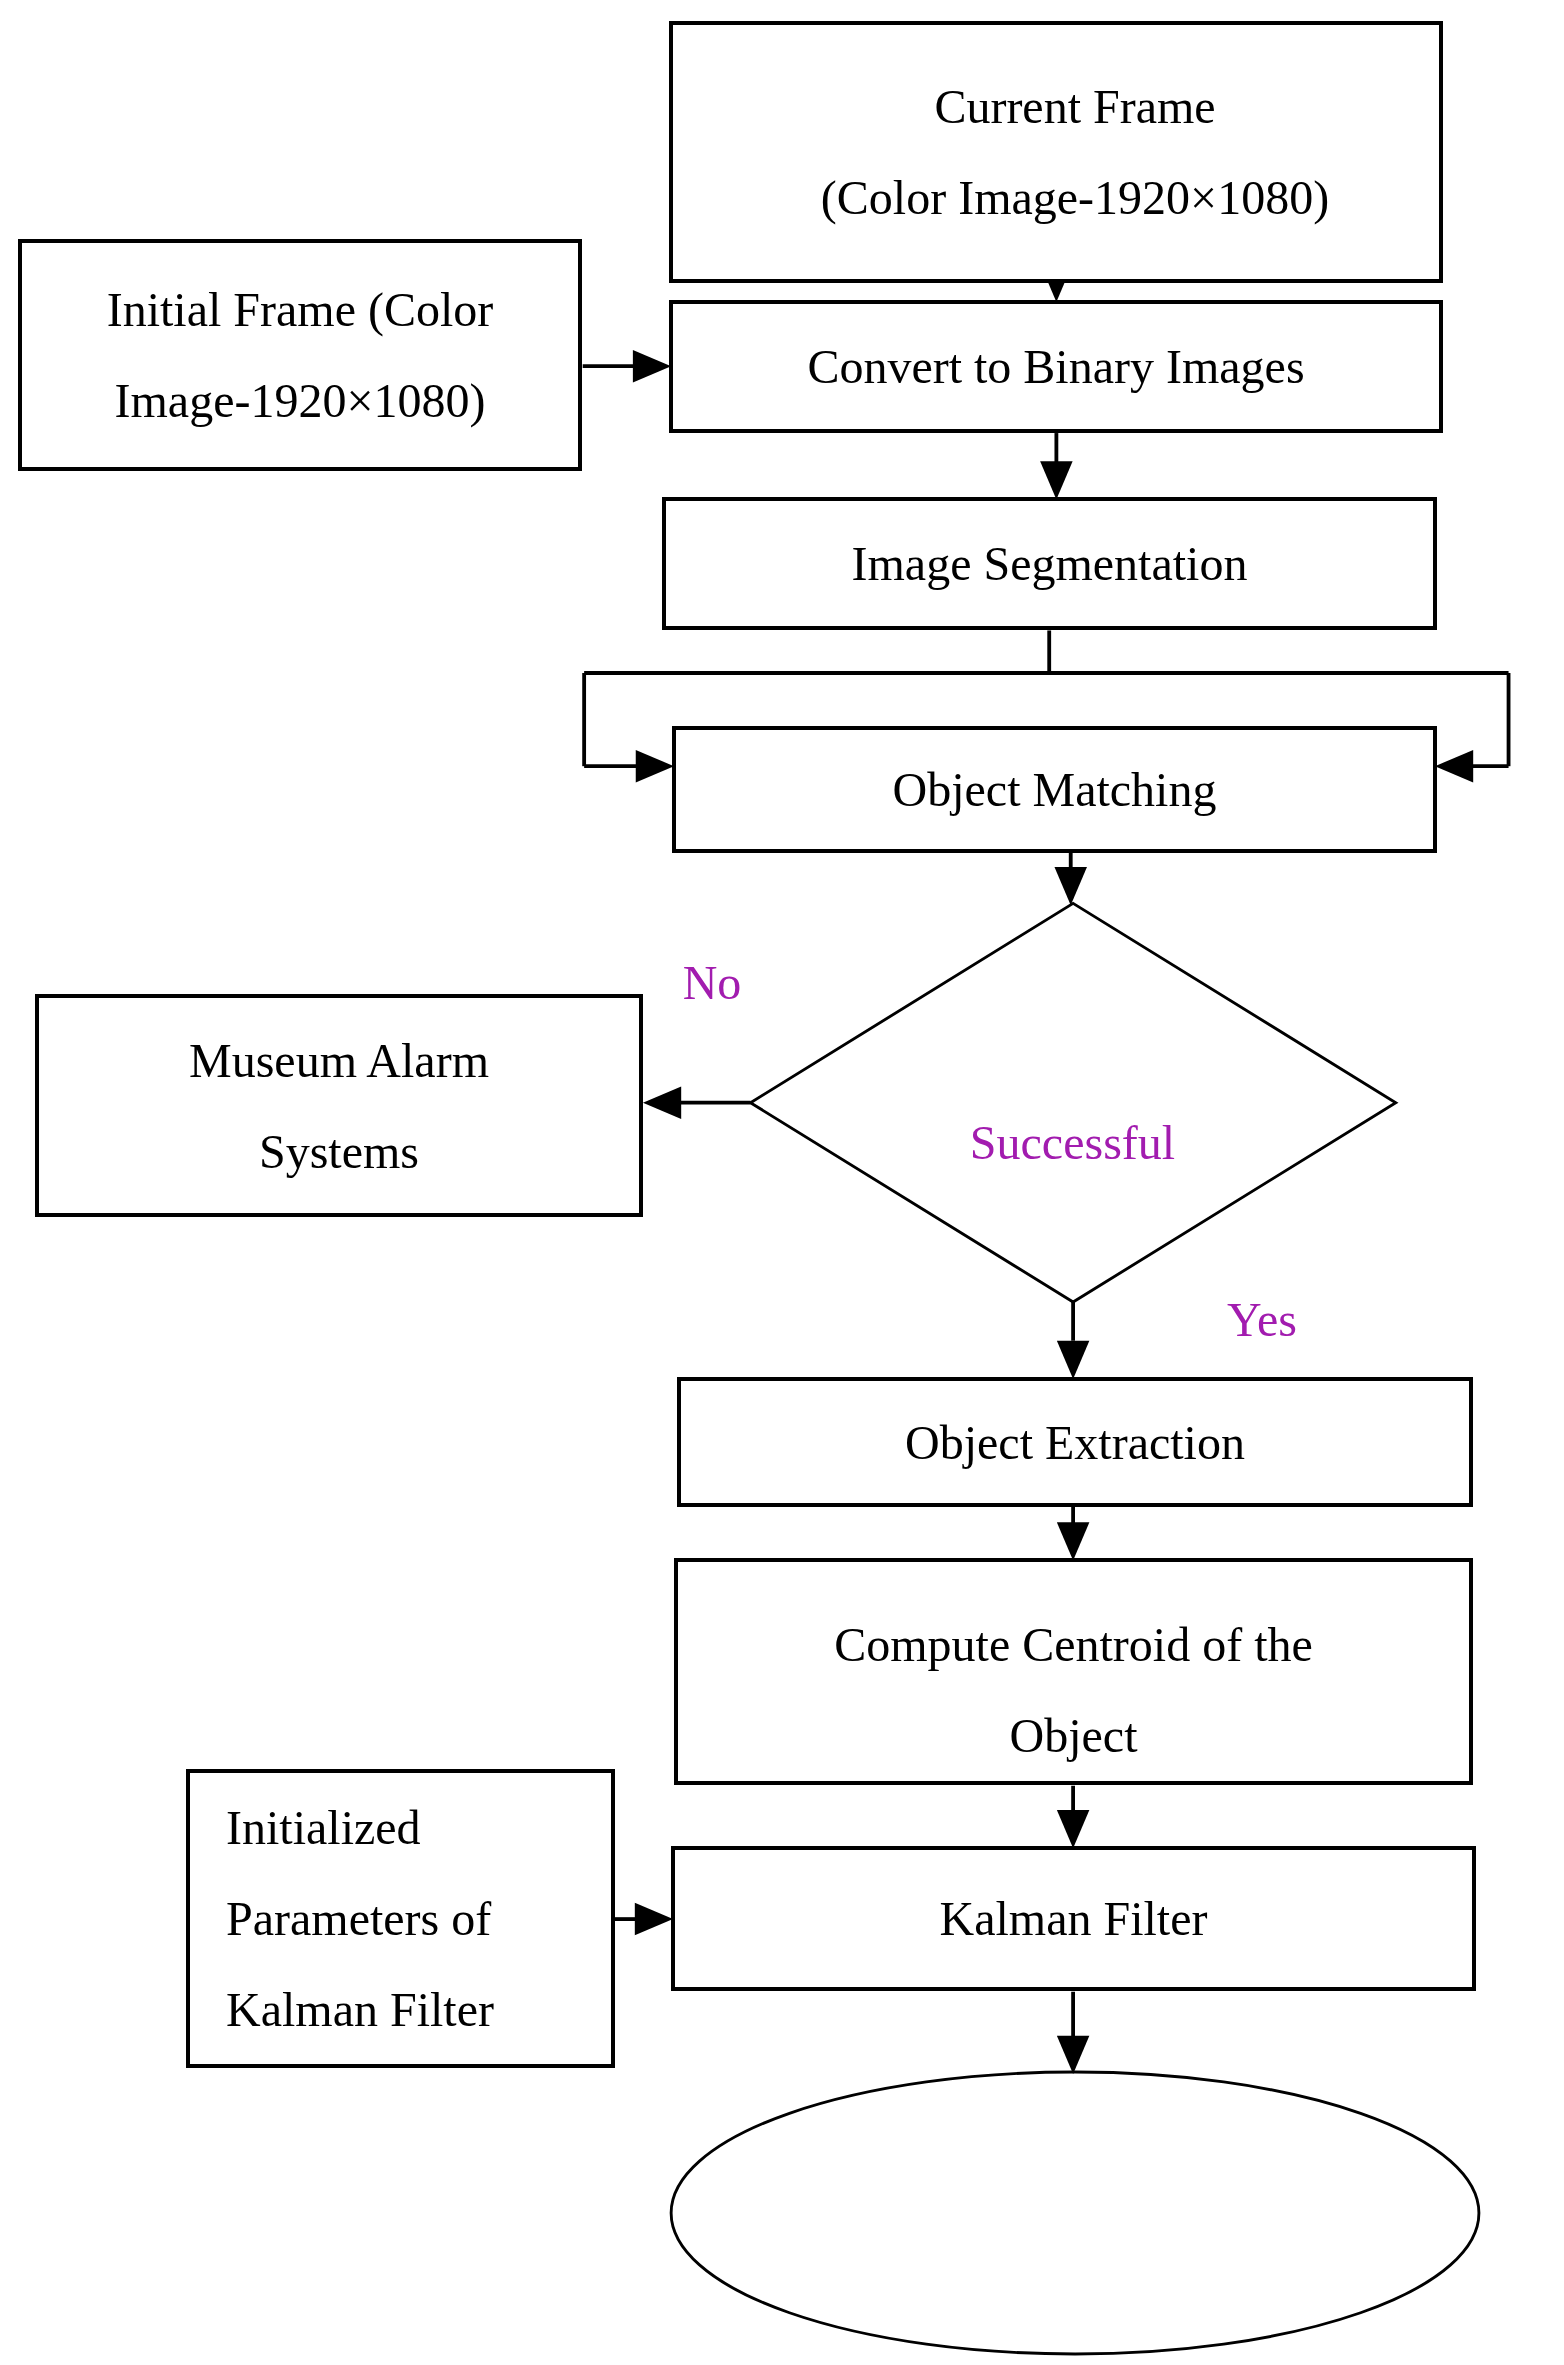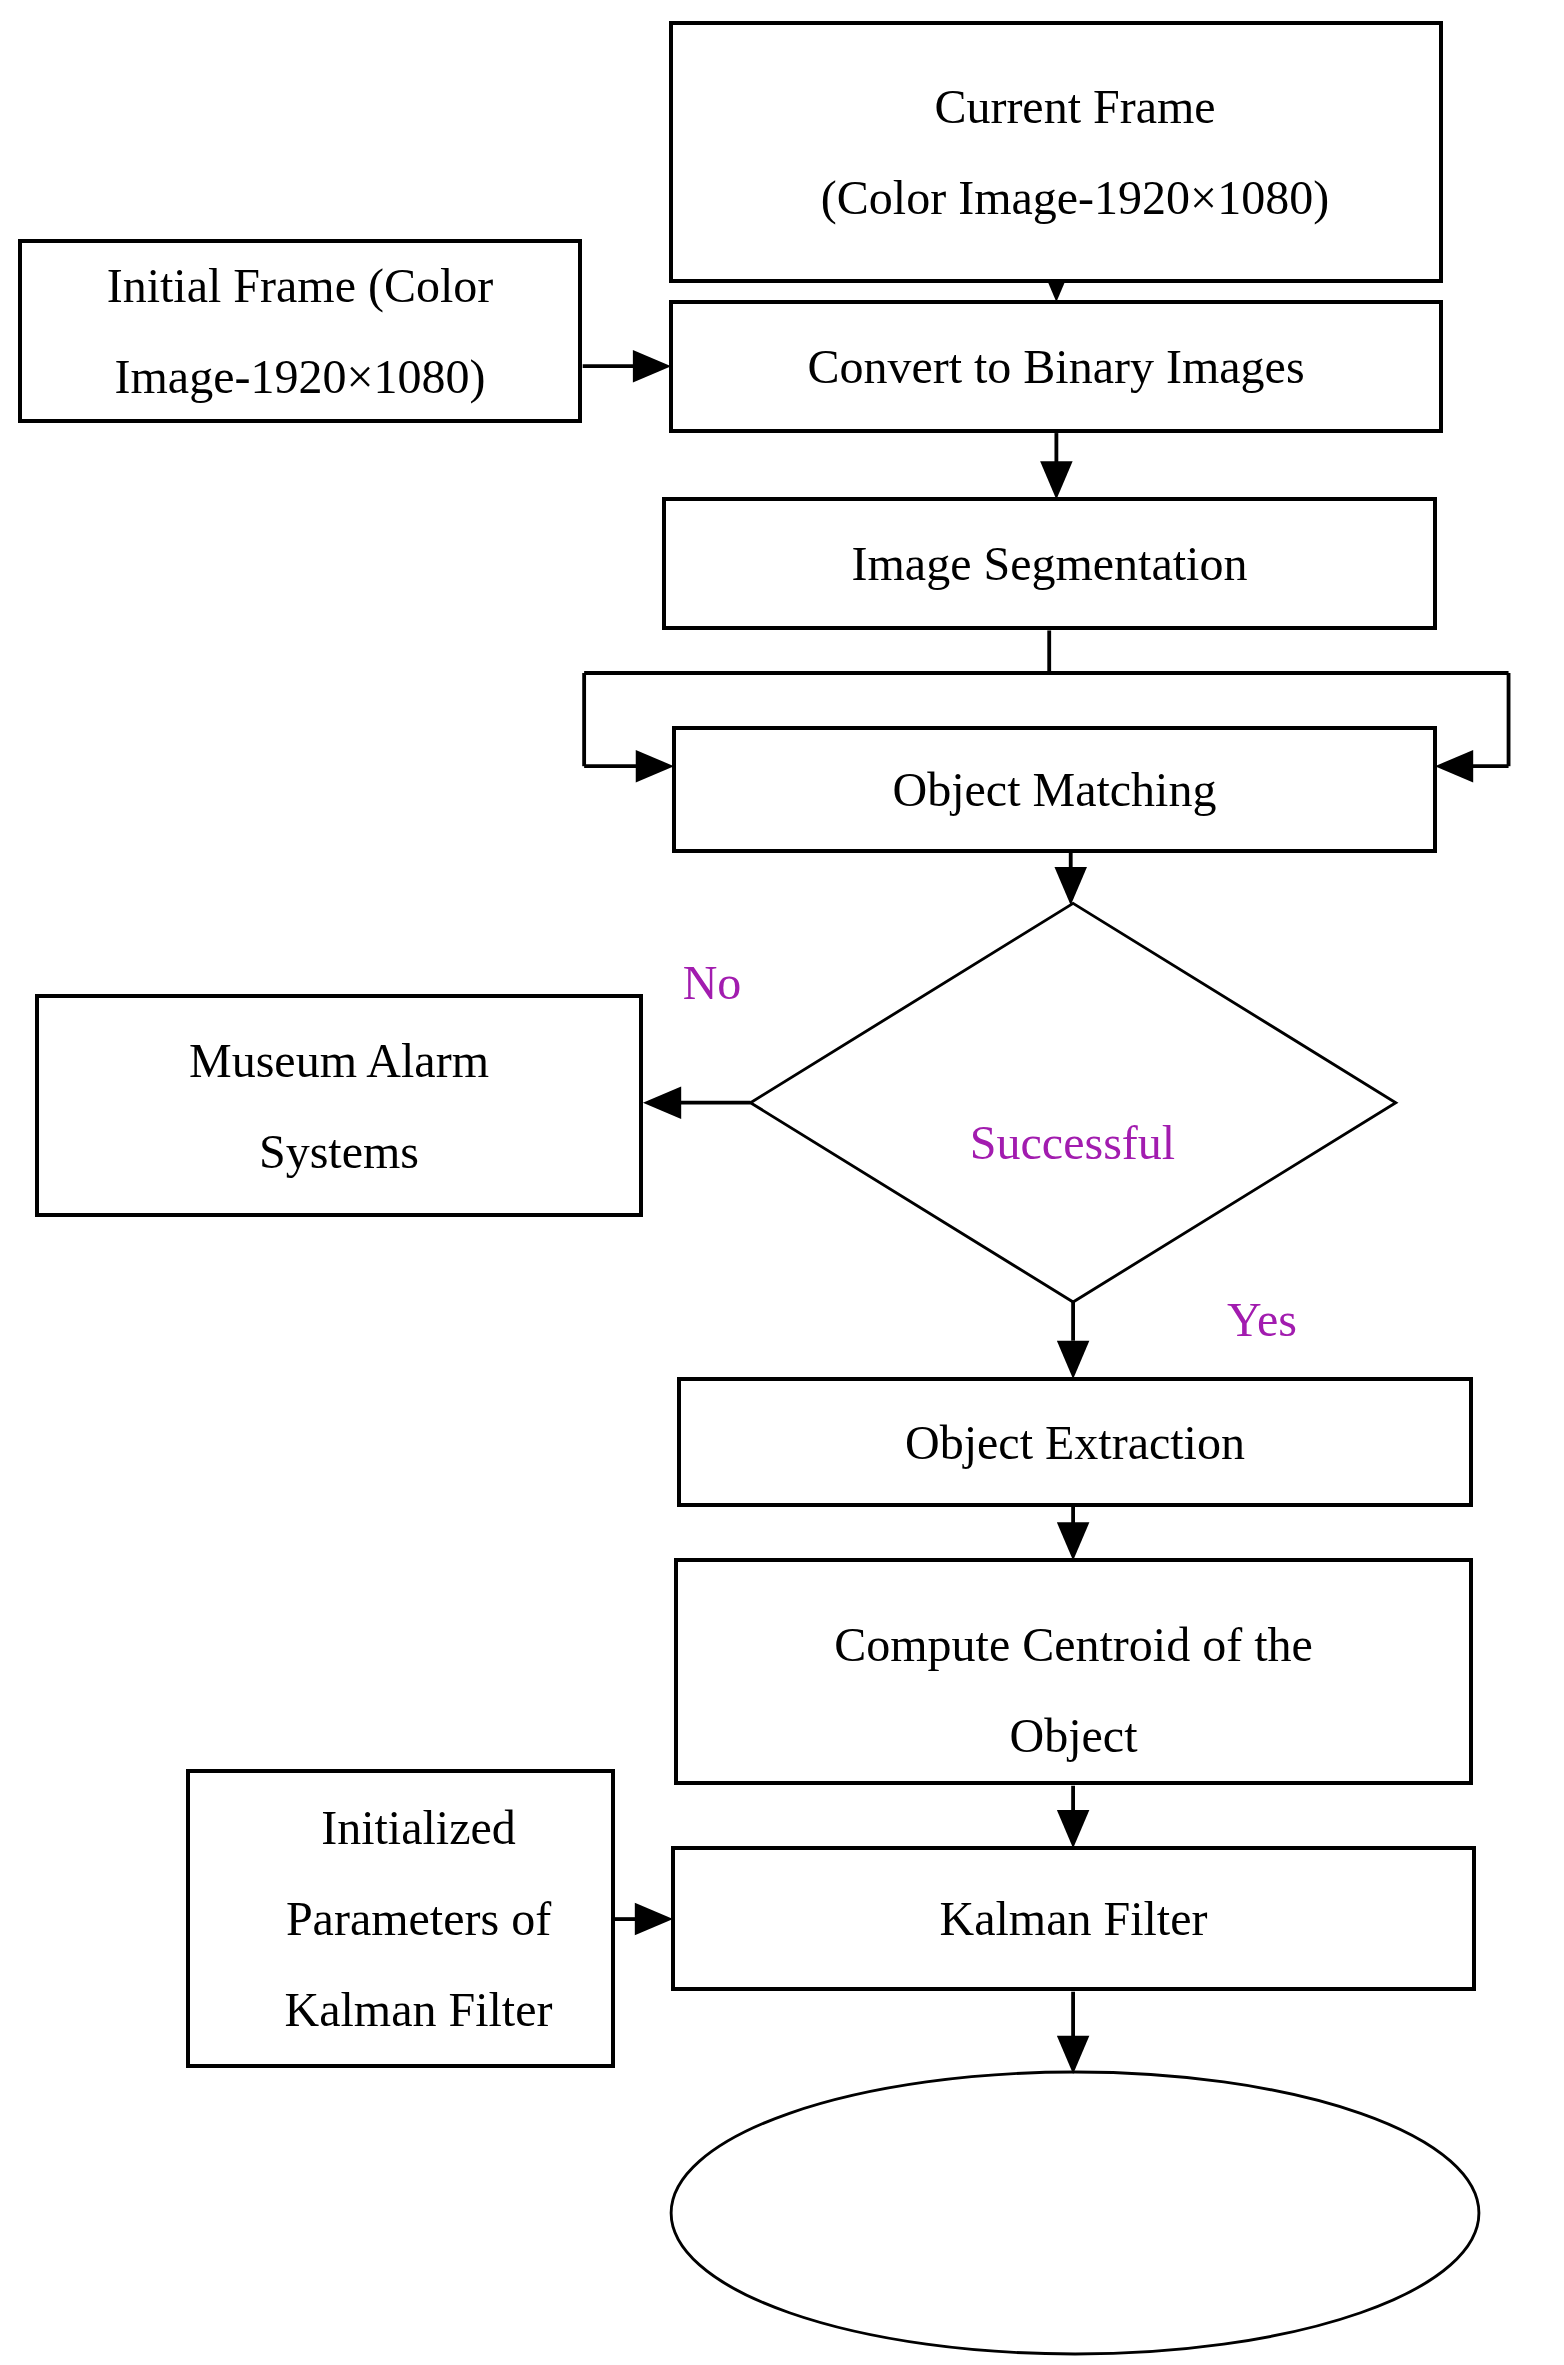--- a/index.html
+++ b/index.html
@@ -24,34 +24,34 @@
     display:flex;
     flex-direction:column;
     justify-content:center;
     align-items:center;
     text-align:center;
     font-size:48px;
     line-height:91px;
     color:#000;
   }
   .node.left-align{
-    align-items:center;
+    align-items:flex-start;
     text-align:left;
     padding-left:36px;
   }
   .free-text{
     position:absolute;
     font-size:48px;
     line-height:91px;
     text-align:center;
     color:#a21caf;
   }
   
   #n-current  {left:669px; top:21px;   width:774px; height:262px;padding-left:38px;}
-  #n-initial  {left:18px;   top:239px;  width:564px; height:184px;}
+  #n-initial  {left:18px;   top:239px;  width:564px; height:232px;}
   #n-convert  {left:669px; top:300px;  width:774px; height:133px;}
   #n-seg      {left:662px; top:497px; width:775px; height:133px;}
   #n-match    {left:672px; top:726px; width:765px; height:127px;}
   #n-museum   {left:35px;   top:994px; width:608px; height:223px;}
   #n-extract  {left:677px; top:1377px; width:796px; height:130px;}
   #n-centroid {left:674px; top:1558px; width:799px; height:227px;justify-content:flex-end;}
   #n-params   {left:186px;  top:1769px; width:429px;  height:299px;}
   #n-kalman   {left:671px; top:1846px; width:805px; height:145px;}
   
   #t-successful {left:750px; top:1097px; width:645px;}

